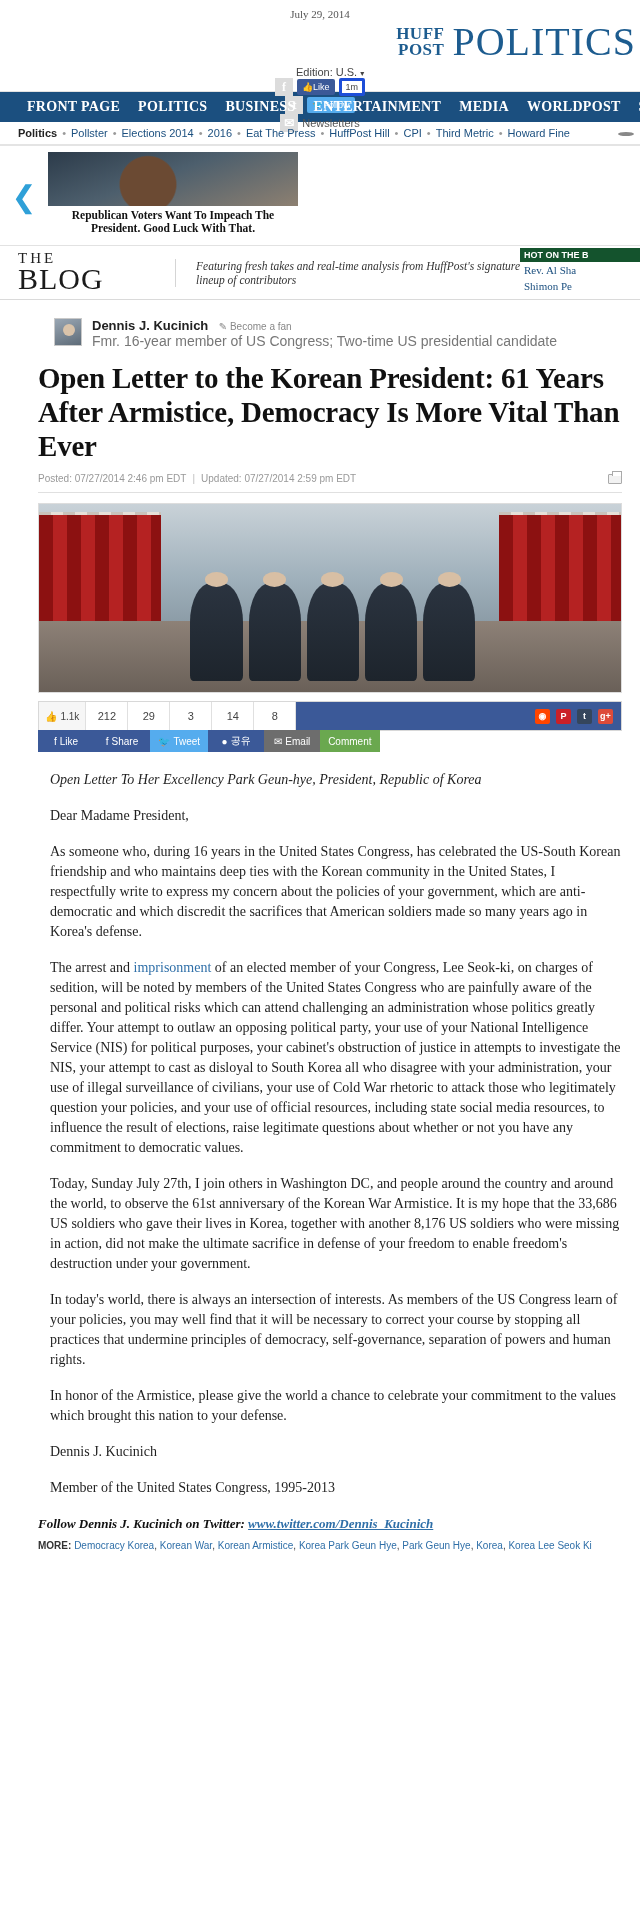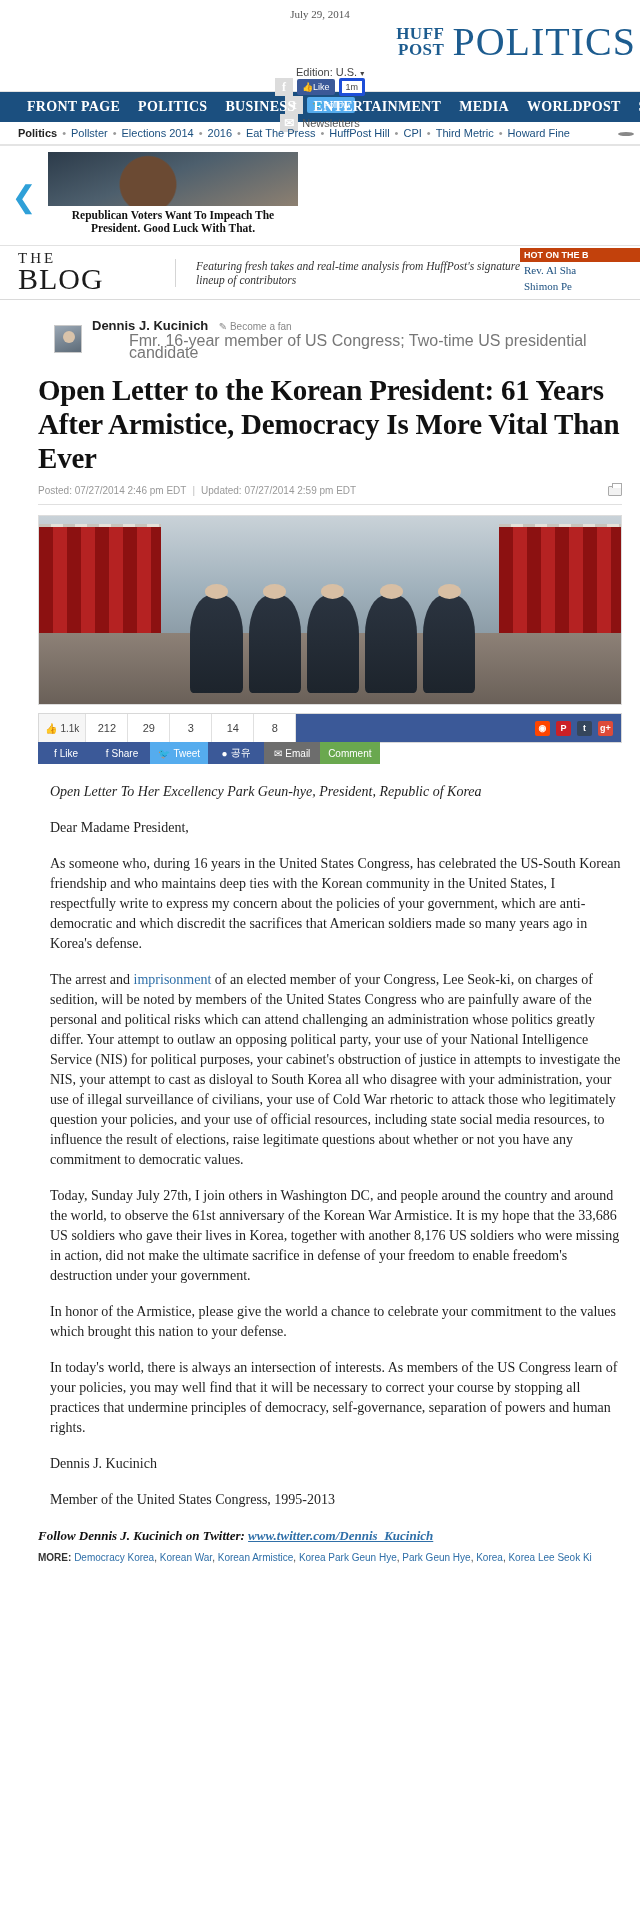--- a/index.html
+++ b/index.html
@@ -208,51 +208,51 @@
     flex: 1;
   }
   .hot-box {
     width: 120px;
     align-self: stretch;
     font-size: 10px;
     padding-top: 2px;
     overflow: hidden;
   }
   .hot-hdr {
-    background: #c2410c;
+    background: #14532d;
     color: #fff;
     font-weight: bold;
     font-size: 9px;
     padding: 2px 4px;
     white-space: nowrap;
   }
   .hot-item { color: #1b4f7f; font-size: 11px; padding: 2px 4px; white-space: nowrap; font-family:"Liberation Serif",serif;}
 
   
   .article { padding: 18px 18px 0 38px; }
-  .byline { display: flex; align-items: center; gap: 10px; padding-left: 16px; }
+  .byline { display: flex; align-items: flex-start; gap: 10px; padding-left: 16px; }
   .avatar {
     width: 28px; height: 28px;
     background: linear-gradient(160deg,#9aa7b4,#5d6b78);
     border: 1px solid #c9c9c9;
     flex: 0 0 auto;
     position: relative;
   }
   .avatar:after{
     content:""; position:absolute; left:8px; top:5px; width:12px; height:12px;
     border-radius:50%; background:#d9c3aa;
   }
   .byline-txt { line-height: 13px; }
   .author {
     font-size: 13px; font-weight: bold; color: #222;
     display: inline-block;
     font-family: "Liberation Sans", sans-serif;
   }
   .becomefan { font-size: 10px; color: #888; padding-left: 6px; }
-  .author-desc { font-size: 16px; color: #777; line-height: 12px; margin-top: 2px; margin-left: 37px;}
+  .author-desc { font-size: 14px; color: #777; line-height: 12px; margin-top: 2px;}
 
   h1.headline {
     font-family: "Liberation Serif", serif;
     font-size: 29px;
     line-height: 34px;
     font-weight: bold;
     color: #111;
     margin: 14px 0 10px 0;
     letter-spacing: -0.2px;
   }
@@ -571,22 +571,22 @@
         <span>Comment</span>
       </div>
     </div>
 
     <div class="body-copy">
       <p class="lead">Open Letter To Her Excellency Park Geun-hye, President, Republic of Korea</p>
       <p>Dear Madame President,</p>
       <p>As someone who, during 16 years in the United States Congress, has celebrated the US-South Korean friendship and who maintains deep ties with the Korean community in the United States, I respectfully write to express my concern about the policies of your government, which are anti-democratic and which discredit the sacrifices that American soldiers made so many years ago in Korea's defense.</p>
       <p><span>The arrest and </span><a href="#">imprisonment</a><span> of an elected member of your Congress, Lee Seok-ki, on charges of sedition, will be noted by members of the United States Congress who are painfully aware of the personal and political risks which can attend challenging an administration whose politics greatly differ. Your attempt to outlaw an opposing political party, your use of your National Intelligence Service (NIS) for political purposes, your cabinet's obstruction of justice in attempts to investigate the NIS, your attempt to cast as disloyal to South Korea all who disagree with your administration, your use of illegal surveillance of civilians, your use of Cold War rhetoric to attack those who legitimately question your policies, and your use of official resources, including state social media resources, to influence the result of elections, raise legitimate questions about whether or not you have any commitment to democratic values.</span></p>
       <p>Today, Sunday July 27th, I join others in Washington DC, and people around the country and around the world, to observe the 61st anniversary of the Korean War Armistice. It is my hope that the 33,686 US soldiers who gave their lives in Korea, together with another 8,176 US soldiers who were missing in action, did not make the ultimate sacrifice in defense of your freedom to enable freedom's destruction under your government.</p>
+      <p>In today's world, there is always an intersection of interests. As members of the US Congress learn of your policies, you may well find that it will be necessary to correct your course by stopping all practices that undermine principles of democracy, self-governance, separation of powers and human rights.</p>
       <p>In honor of the Armistice, please give the world a chance to celebrate your commitment to the values which brought this nation to your defense.</p>
-      <p>In today's world, there is always an intersection of interests. As members of the US Congress learn of your policies, you may well find that it will be necessary to correct your course by stopping all practices that undermine principles of democracy, self-governance, separation of powers and human rights.</p>
       <p class="sig-line">Dennis J. Kucinich</p>
       <p>Member of the United States Congress, 1995-2013</p>
     </div>
 
     <div class="twitter-line">
       <span>Follow Dennis J. Kucinich on Twitter: </span><a href="#">www.twitter.com/Dennis_Kucinich</a>
     </div>
 
     <div class="more-row">
       <span class="lbl">MORE:</span>

